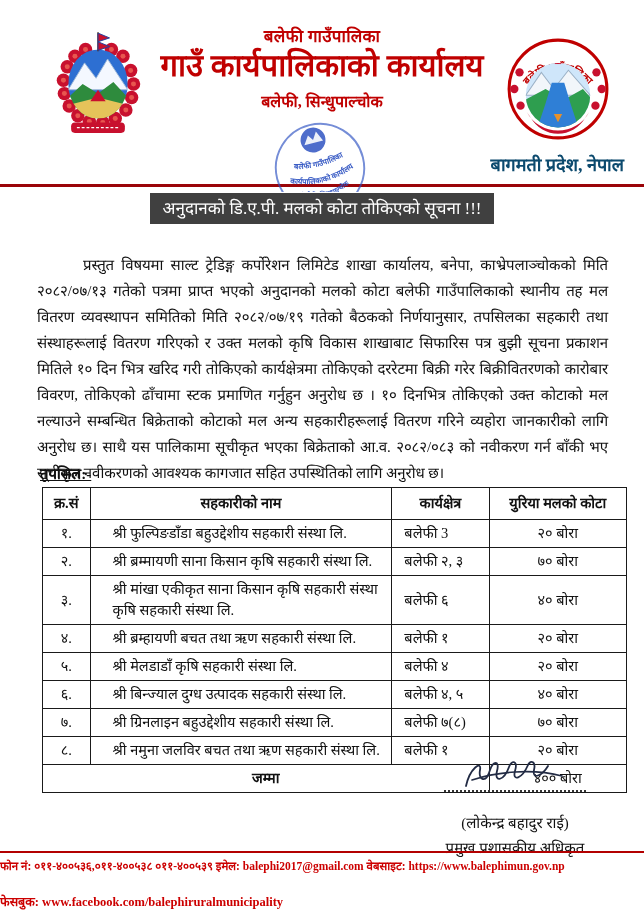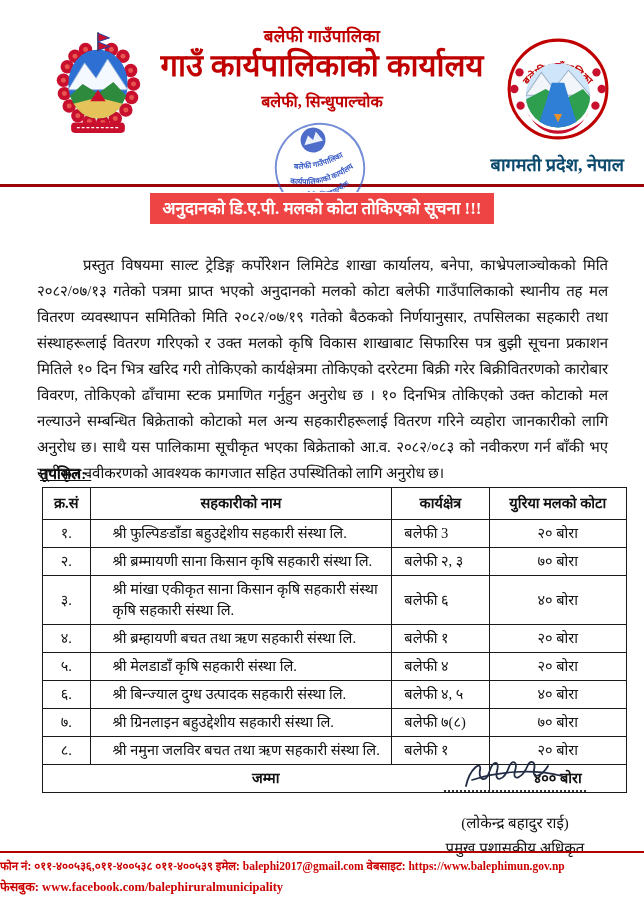--- a/index.html
+++ b/index.html
@@ -17,48 +17,48 @@
   .logo-right{top:36px;left:506px;width:104px;height:106px;}
   .meta-left{position:absolute;top:148px;left:18px;color:#c00000;font-weight:bold;font-size:12.5px;line-height:21px;}
   .meta-right{position:absolute;top:152px;right:20px;color:#0c4a6e;font-weight:bold;font-size:18px;}
   .stamp{position:absolute;top:120px;left:272px;width:96px;height:72px;overflow:hidden;opacity:.92;z-index:3;}
   .stamp svg{transform:rotate(-14deg);}
   .rule{position:absolute;left:0;width:644px;background:#9a0408;z-index:1;}
   .rule-top{top:184px;height:3px;}
   .rule-bottom{top:851px;height:2px;background:#b30000;}
   
   .title-row{position:absolute;top:193px;left:0;width:644px;text-align:center;z-index:2;}
-  .title-chip{display:inline-block;background:#ef4444;color:#fff;font-weight:bold;font-size:17px;padding:3px 12px 5px 12px;}
+  .title-chip{display:inline-block;background:#404040;color:#fff;font-weight:normal;font-size:17px;padding:3px 12px 5px 12px;}
   .subtitle{position:absolute;top:228px;left:0;width:644px;text-align:center;font-weight:bold;font-size:14px;}
   
   .body-text{
     position:absolute;top:252px;left:37px;width:571px;
     font-size:15px;line-height:26px;text-align:justify;text-indent:46px;letter-spacing:-.1px;
   }
   .tapasil{position:absolute;top:463px;left:40px;font-size:15px;font-weight:bold;text-decoration:underline;}
   
   .quota-table{position:absolute;top:487px;left:42px;width:585px;border-collapse:collapse;font-size:14.5px;}
   .quota-table th,.quota-table td{border:1.6px solid #1a1a1a;padding:3px 6px;line-height:21px;vertical-align:middle;}
   .quota-table th{font-weight:bold;text-align:center;padding:5px 4px;}
   .col-sn{text-align:center;}
   .col-name{text-align:left;padding-left:22px !important;}
   .col-area{text-align:left;padding-left:12px !important;}
   .col-quota{text-align:center;}
   .total-label{text-align:center;font-weight:bold;}
-  .total-value{text-align:center;font-weight:bold;}
+  .total-value{text-align:center;font-weight:normal;}
   
   .sig-block{position:absolute;top:756px;left:408px;width:214px;text-align:center;}
   .sig-img{display:block;margin:0 auto -8px auto;}
   .sig-dots{width:142px;margin:0 auto;border-bottom:2px dotted #333;height:2px;}
   .sig-name{font-size:15px;margin-top:20px;}
   .sig-post{font-size:15px;margin-top:5px;}
   
   .footer{position:absolute;top:858px;left:0;width:644px;text-align:left;color:#cc0000;font-weight:bold;}
   .footer-line1{font-size:11.5px;font-family:"Liberation Serif","DejaVu Serif",serif;}
-  .footer-line2{font-size:12.5px;margin-top:5px;}
+  .footer-line2{font-size:12.5px;margin-top:20px;}
 </style>
 </head>
 <body>
 
 <div class="page">
 
   <svg class="logo logo-left" viewBox="0 0 100 112" xmlns="http://www.w3.org/2000/svg">
     <g fill="#c8102e">
       <circle cx="18" cy="38" r="7"></circle>
         <circle cx="14" cy="52" r="7"></circle>

